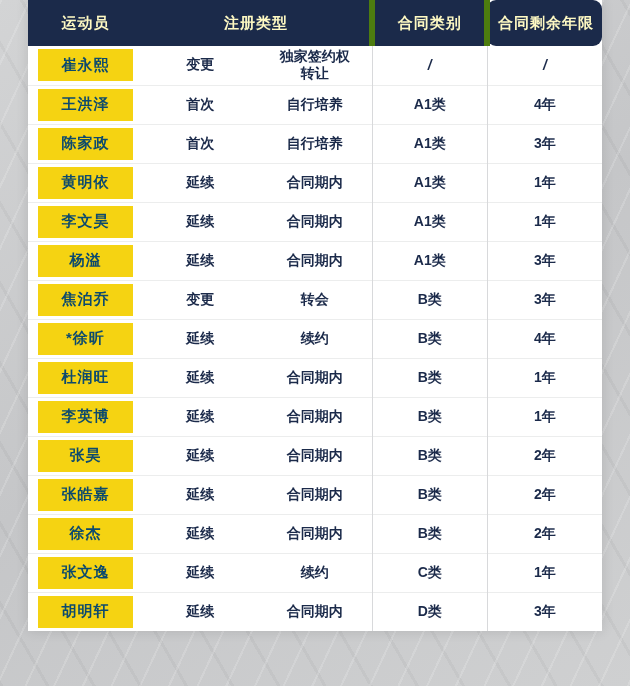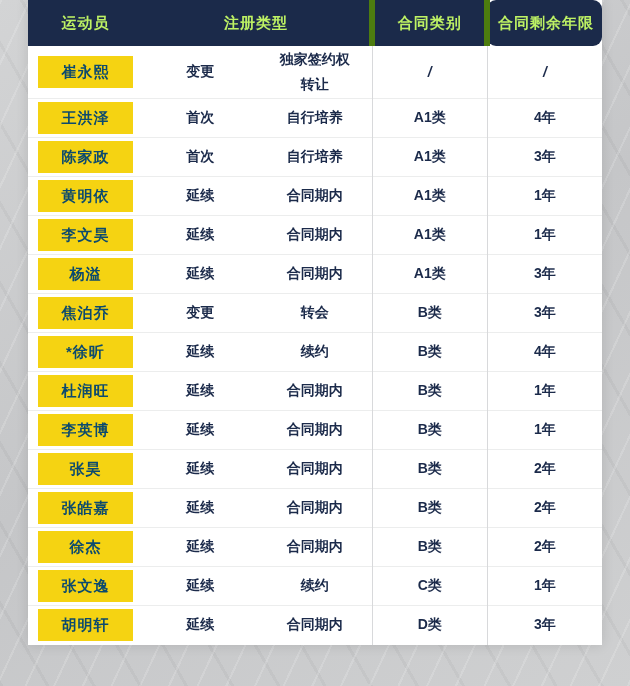--- a/index.html
+++ b/index.html
@@ -43,21 +43,21 @@
   table.maintable {
     border-collapse: collapse;
     width: 574px;
     table-layout: fixed;
   }
   
   thead tr {
     background: #1b2a4a;
   }
   thead th {
-    color: #bef264;
+    color: #fef9c3;
     font-size: 15px;
     font-weight: bold;
     height: 44px;
     vertical-align: middle;
     text-align: center;
     letter-spacing: 1px;
     border-right: 1px solid #3a4765;
   }
   thead th:last-child { border-right: none; border-radius: 9px; }
   thead th:first-child { border-right: none; }
@@ -88,21 +88,21 @@
     background: #f5d312;
     color: #0c4a6e;
     font-size: 15px;
     font-weight: bold;
     letter-spacing: 1px;
   }
   td.type-cell   { width: 92px; }
   td.detail-cell { width: 128px; }
   td.cat-cell    { width: 108px; border-left: 1px solid #d8d9db; }
   td.years-cell  { width: 101px; border-left: 1px solid #d8d9db; }
-  .two-line { line-height: 25px; }
+  .two-line { line-height: 17px; }
   tbody tr + tr td { border-top: 1px solid #eceded; }
   .slash { font-weight: bold; font-style: italic; }
 </style>
 </head>
 <body>
 
 <div class="page">
   <div class="table-wrap">
     <table class="maintable">
       <thead>

